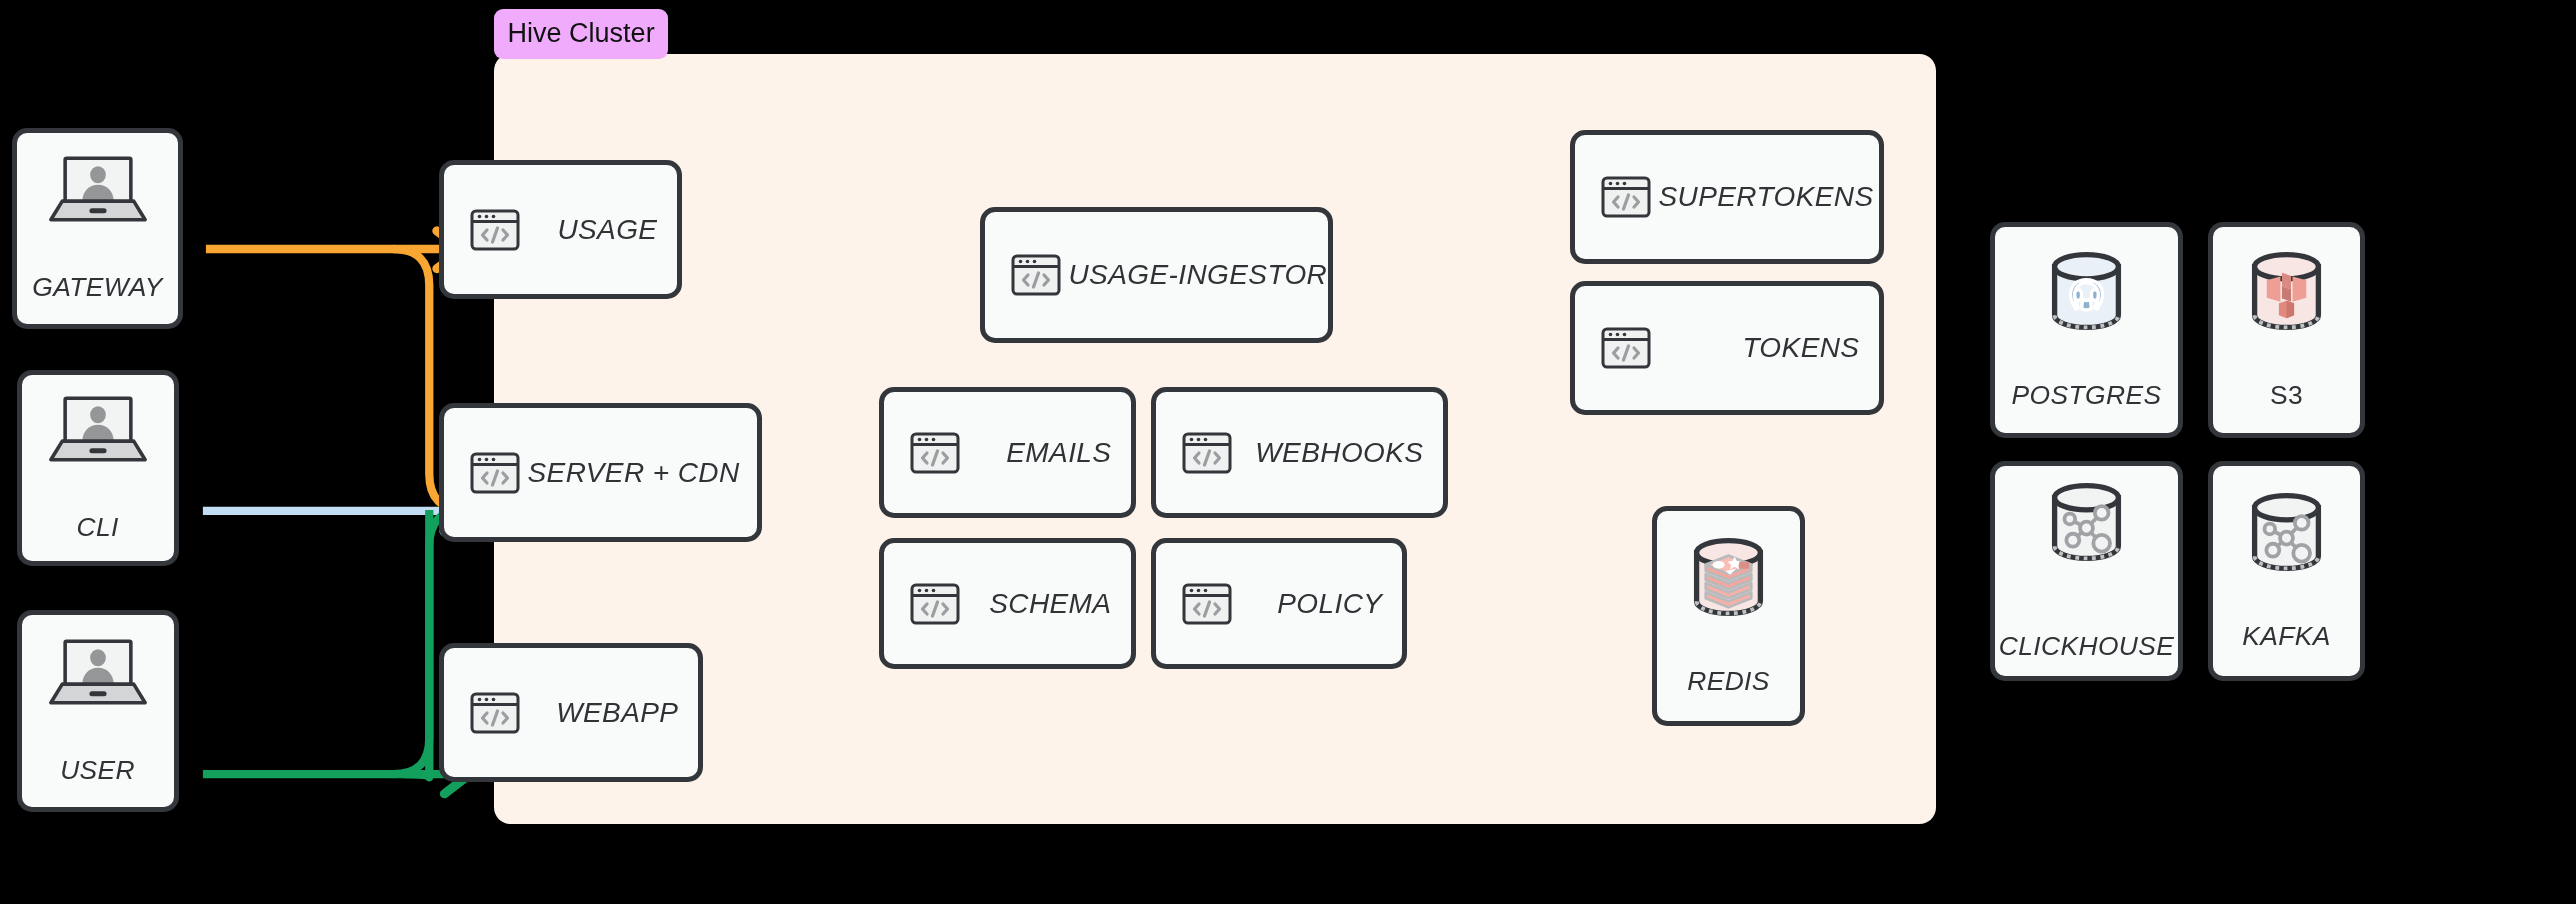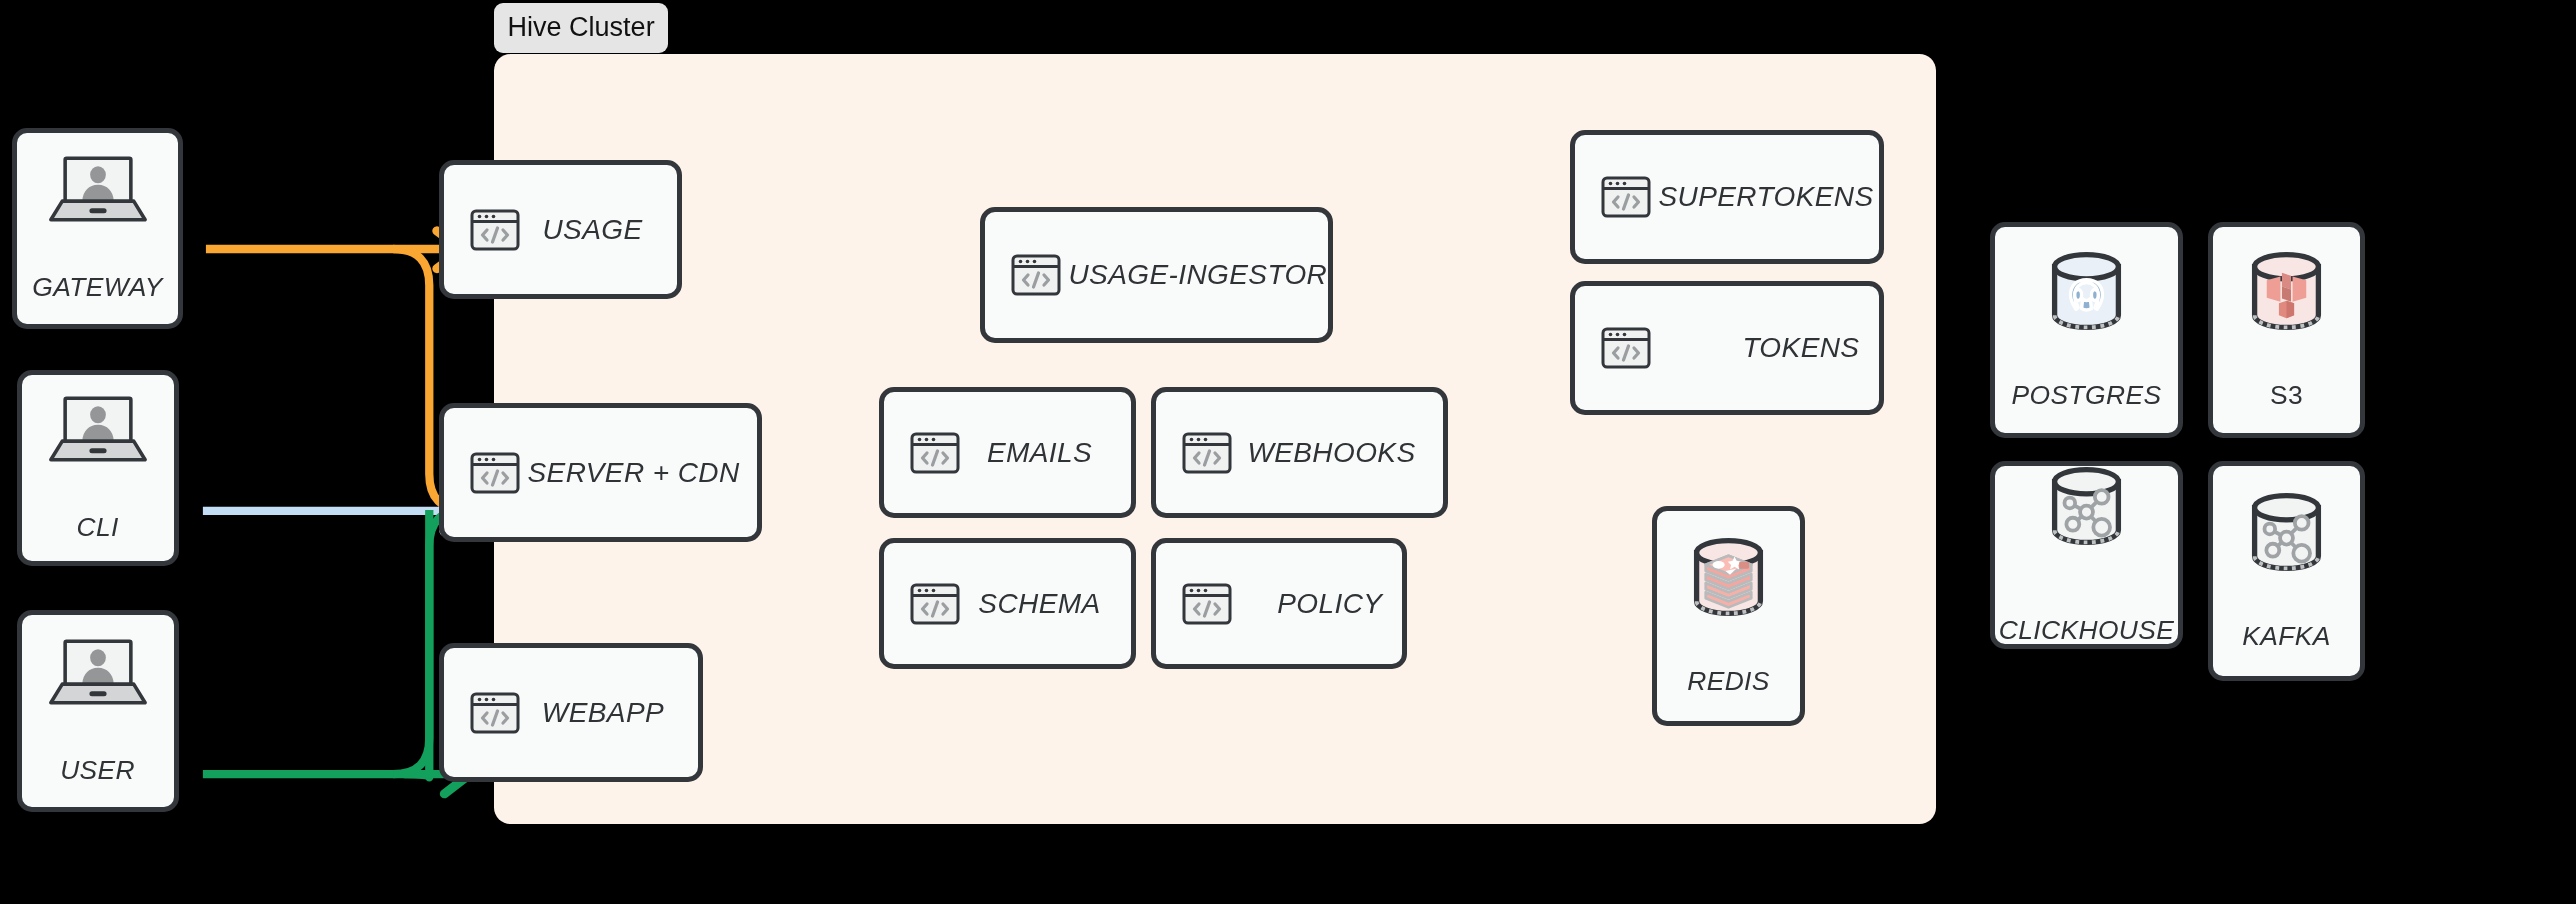--- a/index.html
+++ b/index.html
@@ -44,21 +44,21 @@
     flex:1 1 auto;
     text-align:center;
     font-style:italic;
     font-size:28px;
     color:#2f3336;
     letter-spacing:0.4px;
     white-space:nowrap;
     padding:0 19.6px 0 7.5px;
   }
   .svc.lbl-right .lbl{text-align:right;}
-  .svc.lbl-center .lbl{text-align:center;}
+  .svc.lbl-center .lbl{text-align:right;}
 
   
   .stack{
     display:flex;flex-direction:column;
     align-items:center;justify-content:center;
   }
   .stack .ico{margin-bottom:12px;}
   .stack .lbl{
     font-style:italic;font-size:26.4px;color:#2f3336;
     letter-spacing:0.4px;white-space:nowrap;margin-top:36px;
@@ -70,21 +70,21 @@
   
   #wires{position:absolute;left:0;top:0;width:2576px;height:904px;pointer-events:none;}
 </style>
 </head>
 <body>
 
 <div id="stage">
 
   <div class="cluster-panel" id="cluster-panel" style="left: 494px; top: 54px; width: 1442px; height: 770px; background: rgb(253, 243, 234);"></div>
 
-  <div class="cluster-badge" id="cluster-badge" style="left: 494px; top: 3px; background: #e5e5e5;">Hive Cluster</div>
+  <div class="cluster-badge" id="cluster-badge" style="left: 494px; top: 9px; background: #f0abfc;">Hive Cluster</div>
 
   <svg id="wires" viewBox="0 0 3412 1198">
     <g fill="none" stroke-linecap="butt" stroke-linejoin="round">
 
       <path d="M 272 330 L 600 330" stroke="#f9a633" stroke-width="11"></path>
       <path d="M 520 330 Q 568 330 568 378 L 568 628 Q 568 676 616 676" stroke="#f9a633" stroke-width="11"></path>
       <path d="M 578 306 L 612 331 L 578 356" stroke="#f9a633" stroke-width="12" stroke-linecap="round"></path>
 
       <path d="M 268 677 L 612 677" stroke="#c3ddf5" stroke-width="11"></path>
       <path d="M 588 650 L 622 677 L 588 704" stroke="#c3ddf5" stroke-width="13" stroke-linecap="round"></path>
@@ -380,21 +380,21 @@
       <path d="M-26 -20 L-8 -25 L-8 8 L-26 3 Z" fill="#ef9e95"></path>
       <path d="M26 -20 L8 -25 L8 8 L26 3 Z" fill="#ef9e95"></path>
       <path d="M-10 10 L0 7 L10 10 L10 26 L0 30 L-10 26 Z" fill="#e0897f"></path>
       <path d="M0 7 L10 10 L10 26 L0 30 Z" fill="#cd766d"></path>
     </g>
             </g>
   </svg>
         </span>
         <span class="lbl">S3</span>
       </div>
-      <div class="node stack" style="left: 1990px; top: 461px; width: 193px; height: 188px; gap: 20px;">
+      <div class="node stack" style="left: 1990px; top: 461px; width: 193px; height: 220px; gap: 20px;">
         <span class="ico">
           <svg width="79" height="82" viewBox="0 0 104 108">
     <path d="M10 22 V86 a42 16 0 0 0 84 0 V22 Z" fill="#f2f3f3" stroke="#33373b" stroke-width="7"></path>
     <path d="M10 86 a42 16 0 0 0 84 0" fill="none" stroke="#bfc1c2" stroke-width="5" stroke-dasharray="5 6"></path>
     <ellipse cx="52" cy="22" rx="42" ry="16" fill="#f2f3f3" stroke="#33373b" stroke-width="7"></ellipse>
     <g transform="translate(52,60)">
               <g fill="none" stroke="#a0a3a6" stroke-width="5">
       <path d="M-22 -10 L0 2 L20 -18 M0 2 L-18 18 M0 2 L20 22"></path>
       <circle cx="-22" cy="-10" r="7" fill="#f2f3f3"></circle>
       <circle cx="20" cy="-18" r="9" fill="#f2f3f3"></circle>

